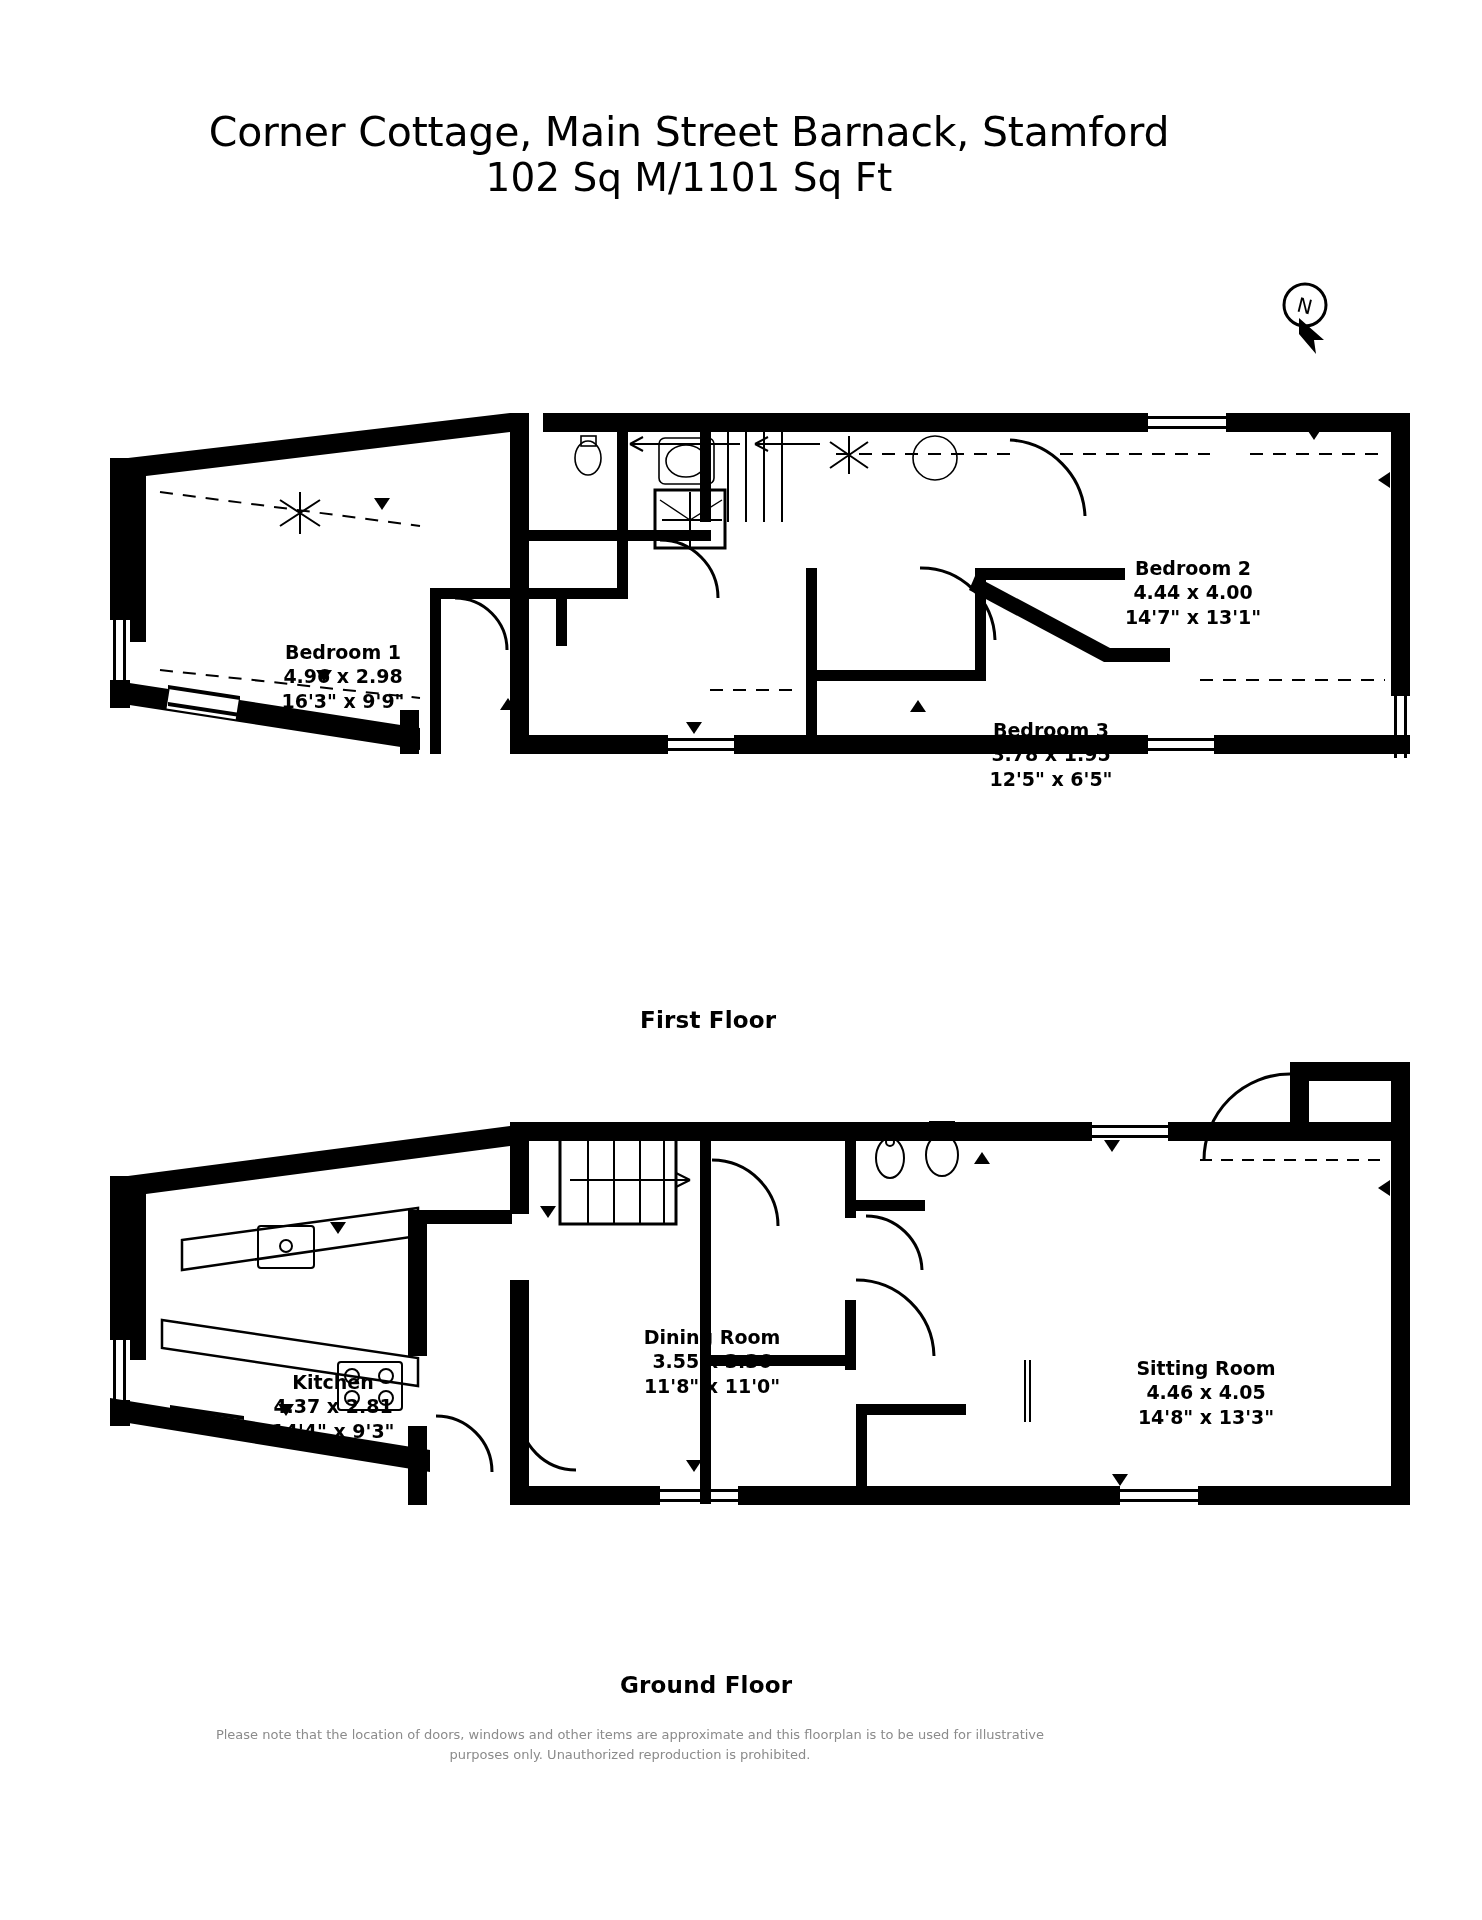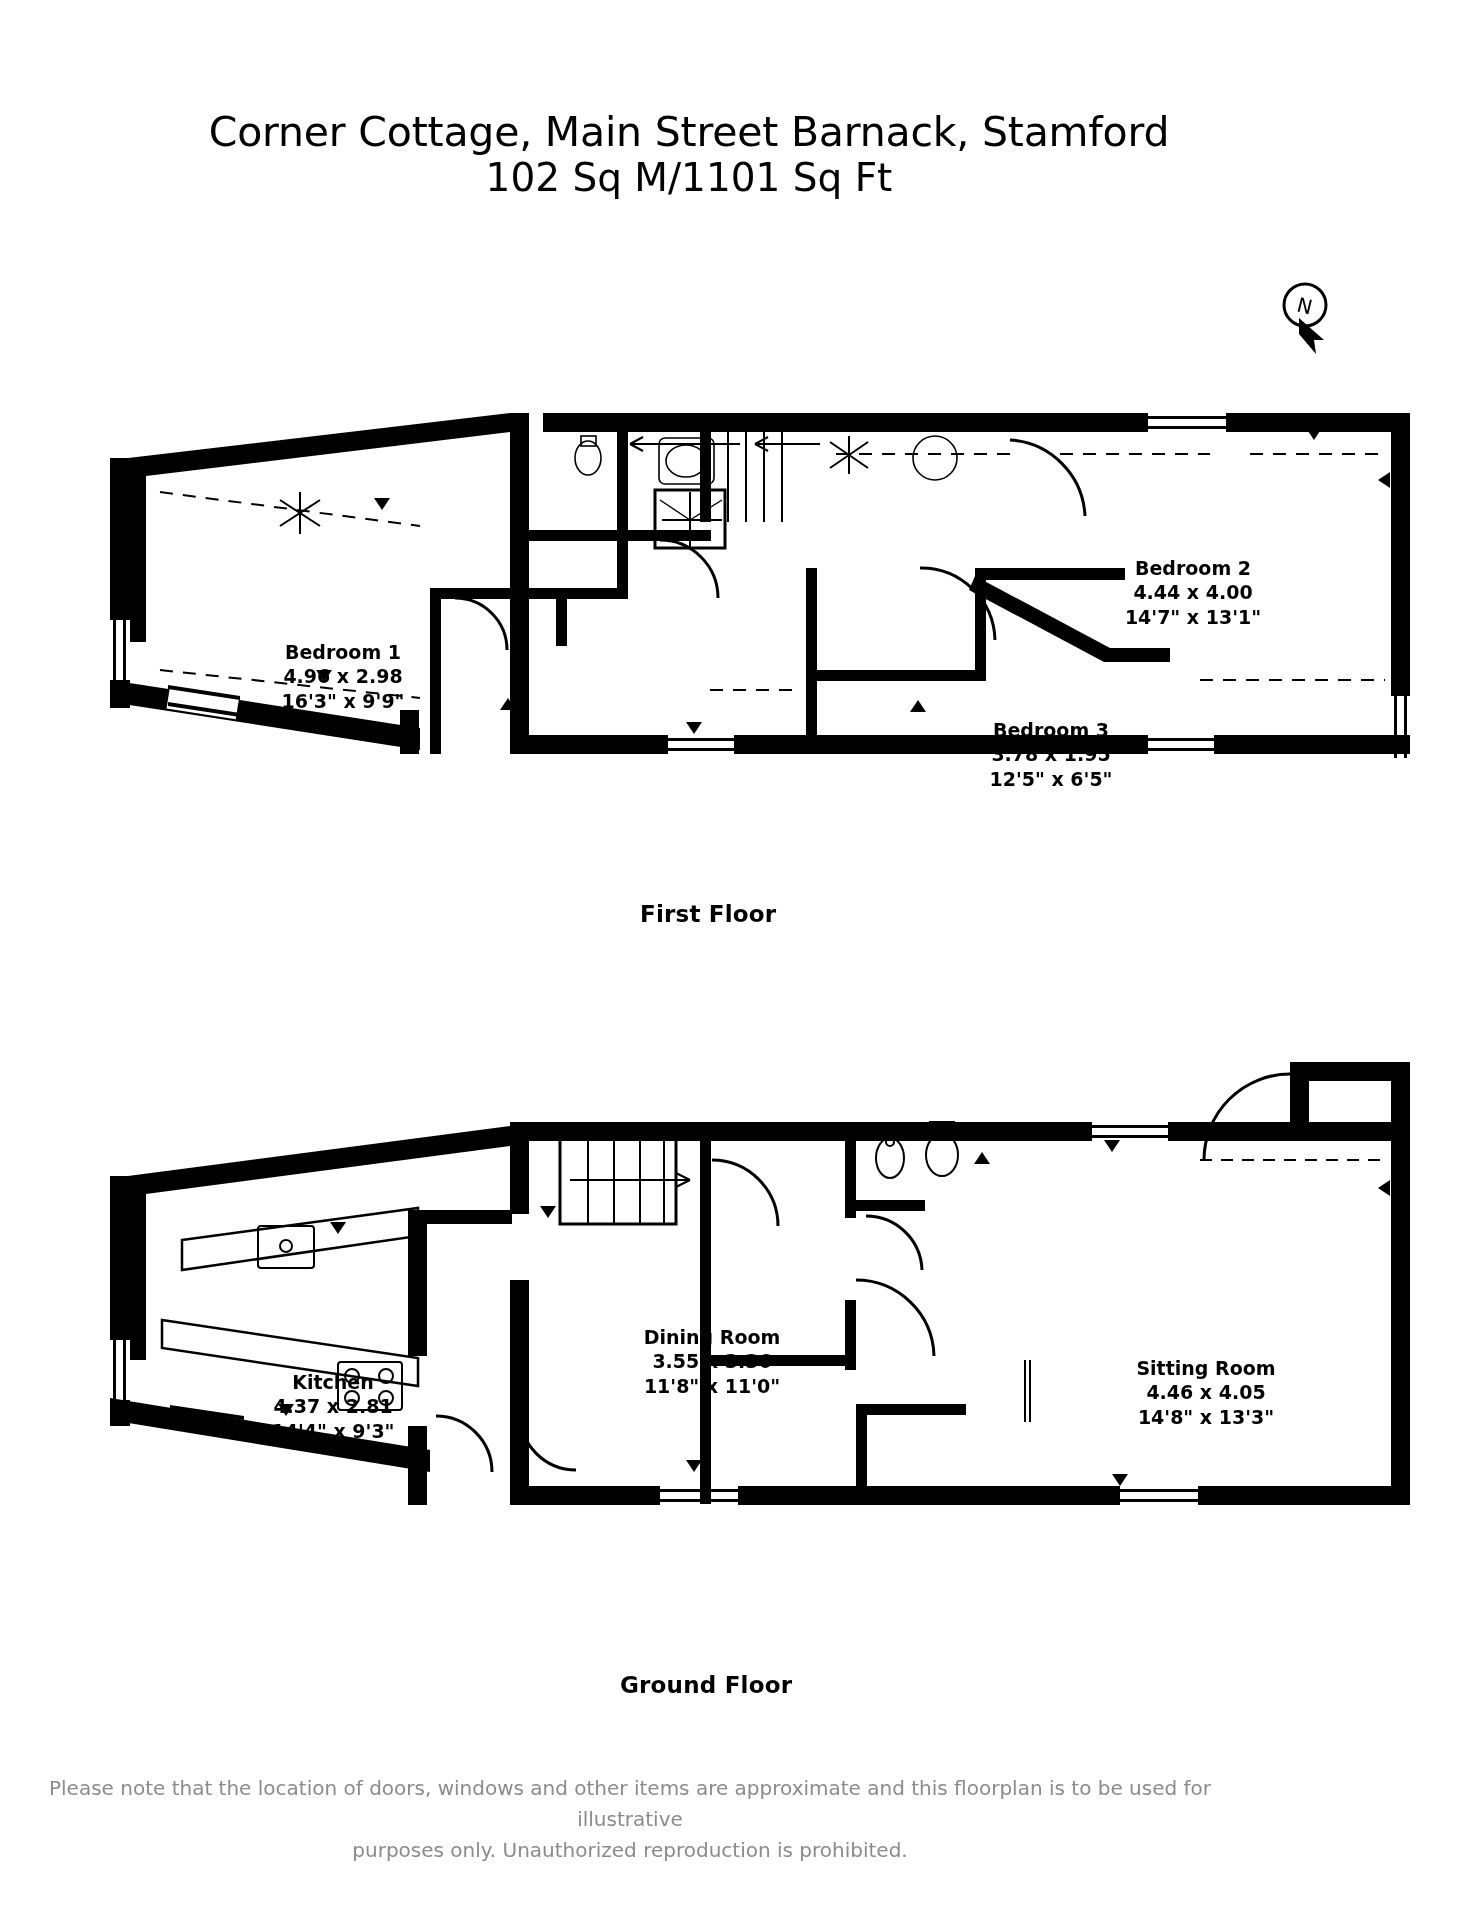--- a/index.html
+++ b/index.html
@@ -50,34 +50,33 @@
     height: 78px;
   }
 
   
   .floor-label {
     position: absolute;
     font-size: 23px;
     font-weight: bold;
     letter-spacing: 0.2px;
   }
-  #first-floor-label { left: 640px; top: 901px; }
+  #first-floor-label { left: 640px; top: 1007px; }
   #ground-floor-label { left: 620px; top: 1672px; }
 
   
   .disclaimer {
     position: absolute;
     left: 0;
     top: 1725px;
     width: 1260px;
     text-align: center;
-    font-size: 20px;
+    font-size: 13px;
     color: #8b8b8b;
     line-height: 1.55;
-    margin-top: 48px;
   }
 
   
   .plan {
     position: absolute;
   }
   #first-floor-plan { left: 0; top: 380px; width: 1482px; height: 520px; }
   #ground-floor-plan { left: 0; top: 1030px; width: 1482px; height: 620px; }
 
   .plan svg { display: block; }

